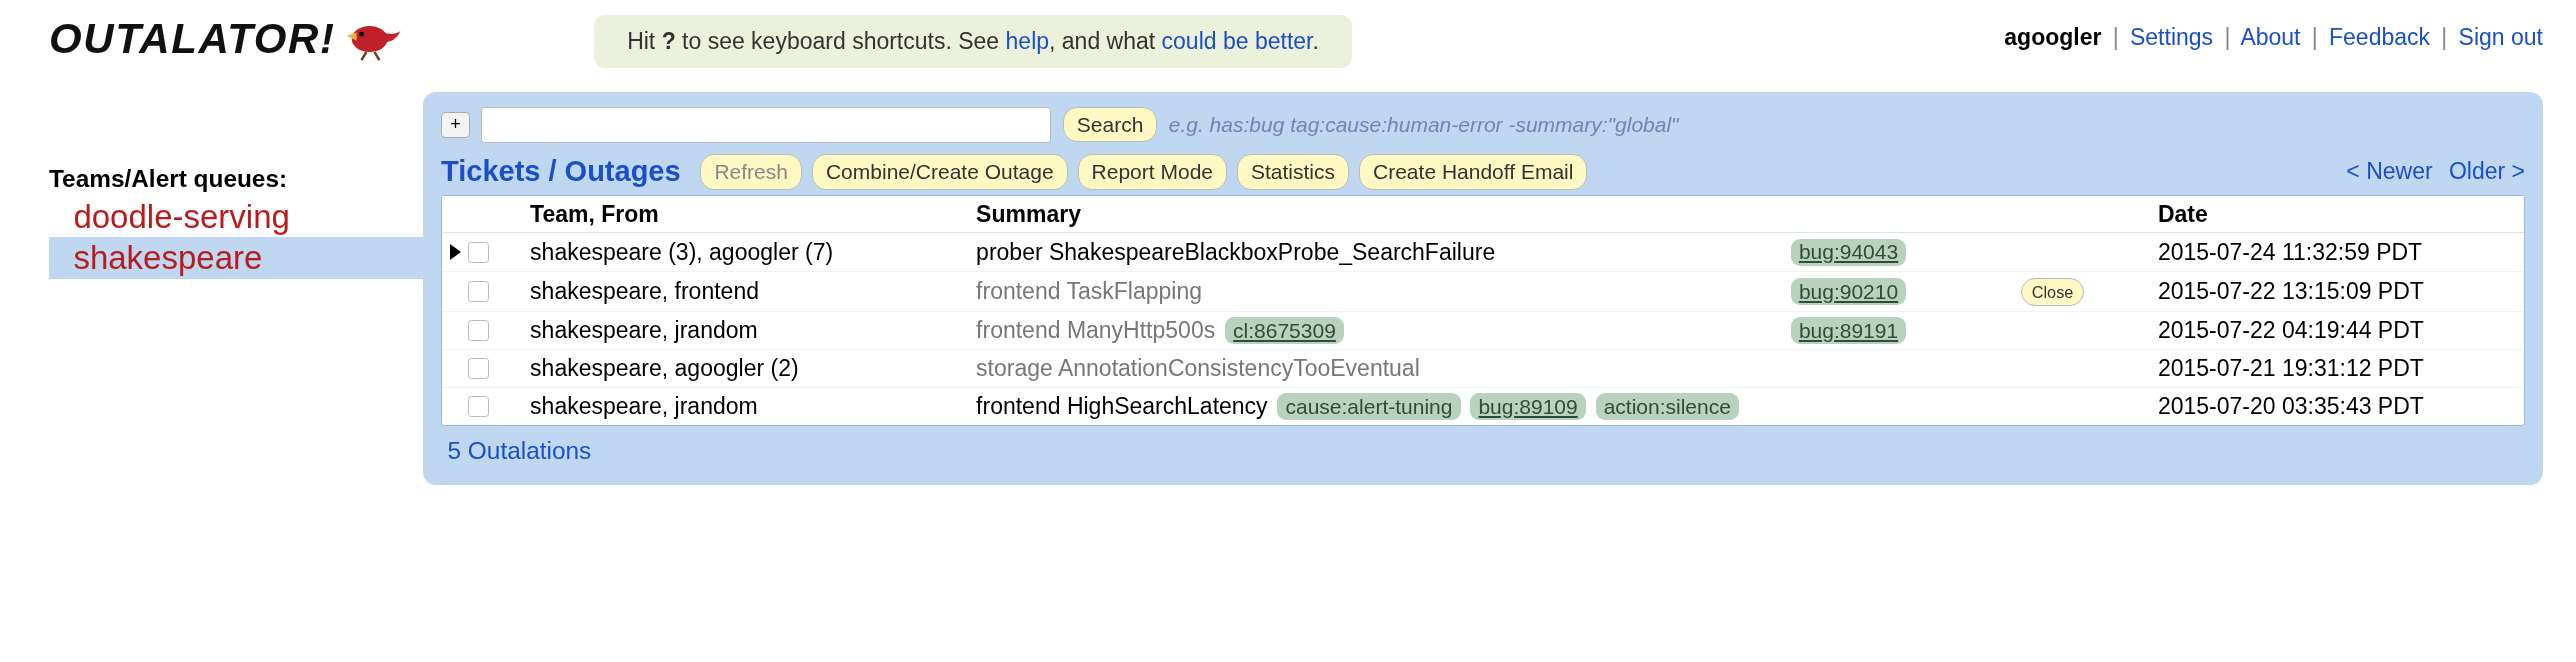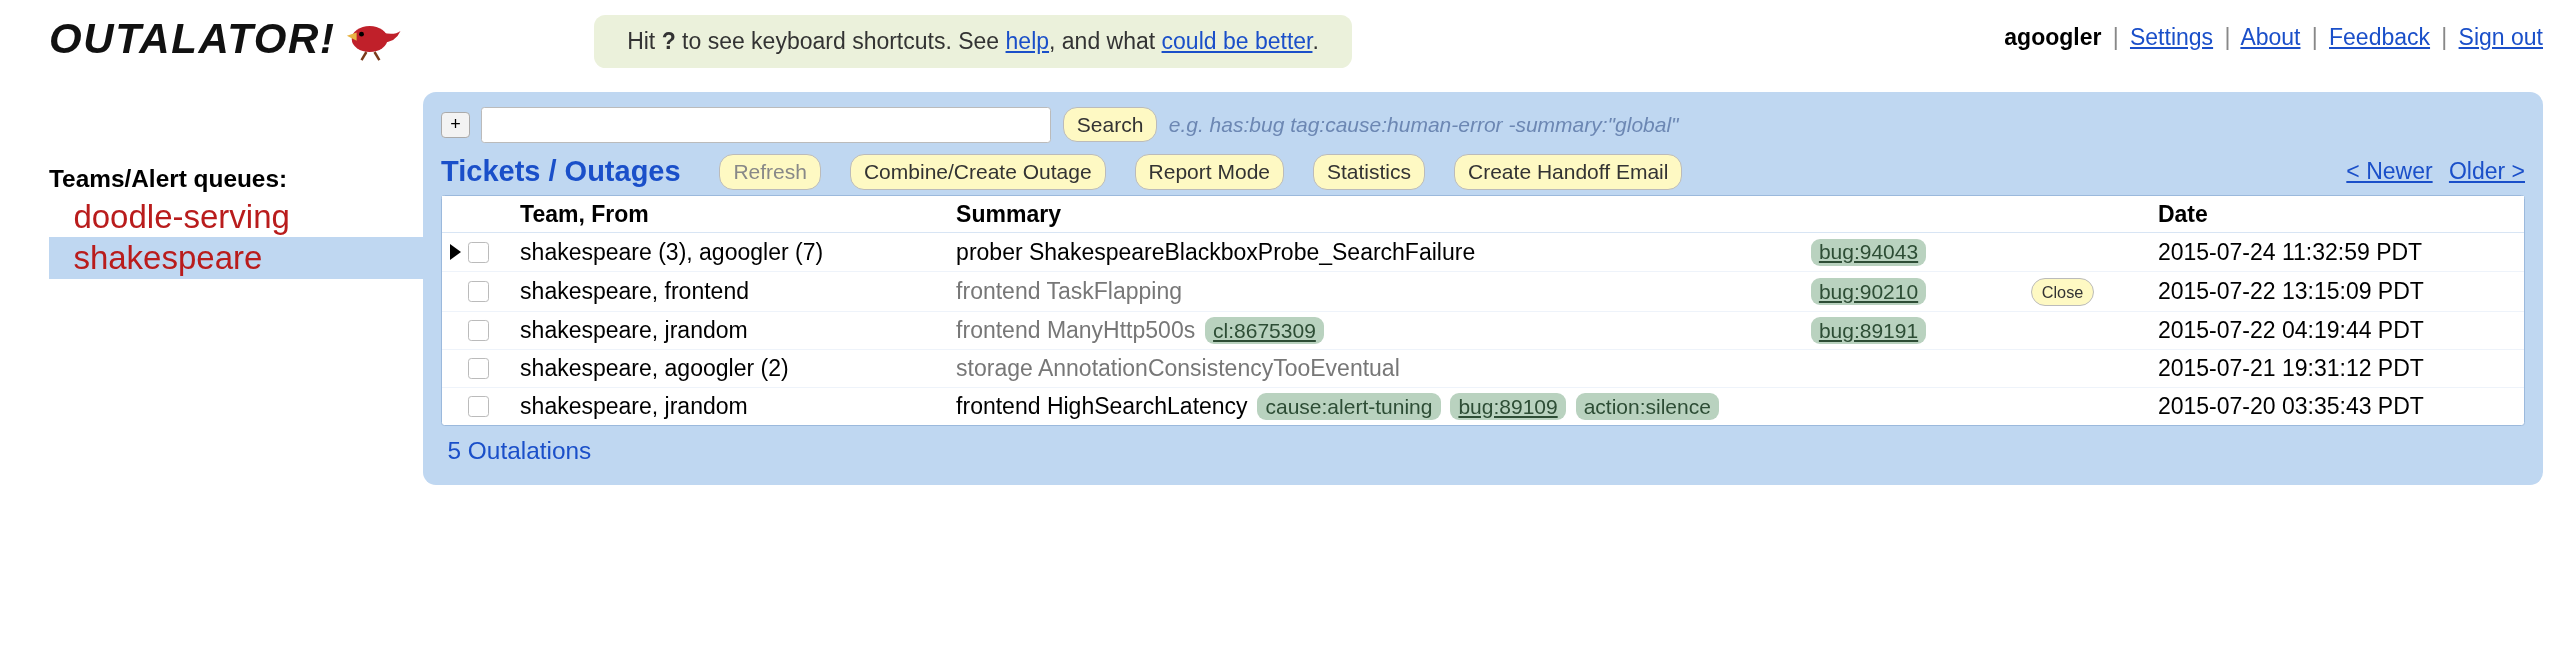--- a/index.html
+++ b/index.html
@@ -3,21 +3,21 @@
 <meta charset="utf-8">
 <style>
   * { box-sizing: border-box; margin: 0; padding: 0; }
   body {
     font-family: Arial, Helvetica, sans-serif;
     font-size: 21px;
     background: #ffffff;
     color: #000;
     width: 2576px;
   }
-  a { color: #1a4fc9; text-decoration: underline; cursor: pointer; }
+  a { color: #1a4fc9; cursor: pointer; }
 
   .top-bar {
     display: flex;
     align-items: flex-start;
     padding: 14.6px 33px 0 49px;
   }
   .logo {
     display: flex;
     align-items: center;
     font-family: "Comic Sans MS", "Brush Script MT", cursive, sans-serif;
@@ -111,42 +111,42 @@
     font-size: 21px;
     cursor: pointer;
     color: #333;
   }
   .btn.small { font-size: 16.3px; padding: 3.3px 9.8px; }
   .search-hint { color: #6c87b3; font-size: 21px; font-style: italic; }
 
   .toolbar {
     display: flex;
     align-items: center;
-    gap: 29px;
+    gap: 10px;
     margin-bottom: 4.9px;
   }
   .section-title {
     color: #1a4fc9;
     font-size: 29px;
     font-weight: bold;
     margin-right: 9.8px;
   }
   .nav-right { margin-left: auto; display: flex; gap: 16.3px; font-size: 23px; }
 
   .table-wrap {
     background: #fff;
     border: 0.8px solid #9bb9dc;
     border-radius: 3.3px;
   }
   .thead, .trow {
     display: grid;
     grid-template-columns: 57px 423px 1fr 212px 114px 358px;
     align-items: center;
     padding: 4.9px 8.1px;
-    gap: 13px;
+    gap: 23px;
   }
   .thead {
     font-weight: bold;
     font-size: 23px;
     border-bottom: 0.8px solid #d8e5f4;
     background: #fff;
   }
   .trow {
     border-bottom: 0.8px solid #eef3fa;
     font-size: 23px;

